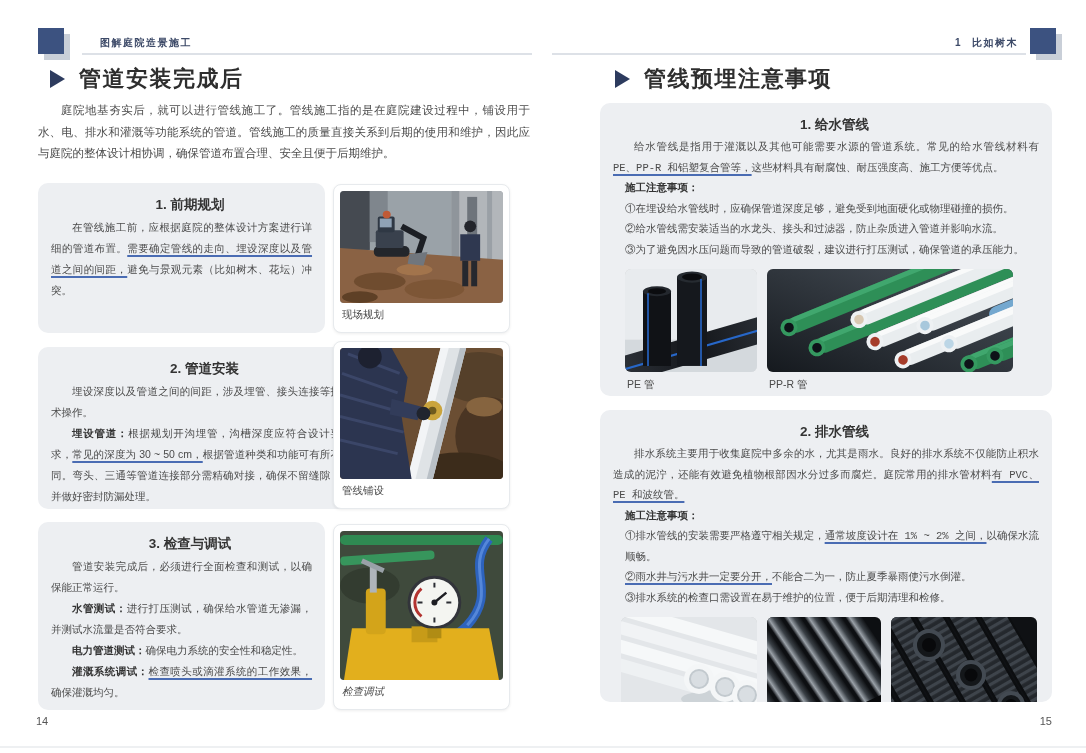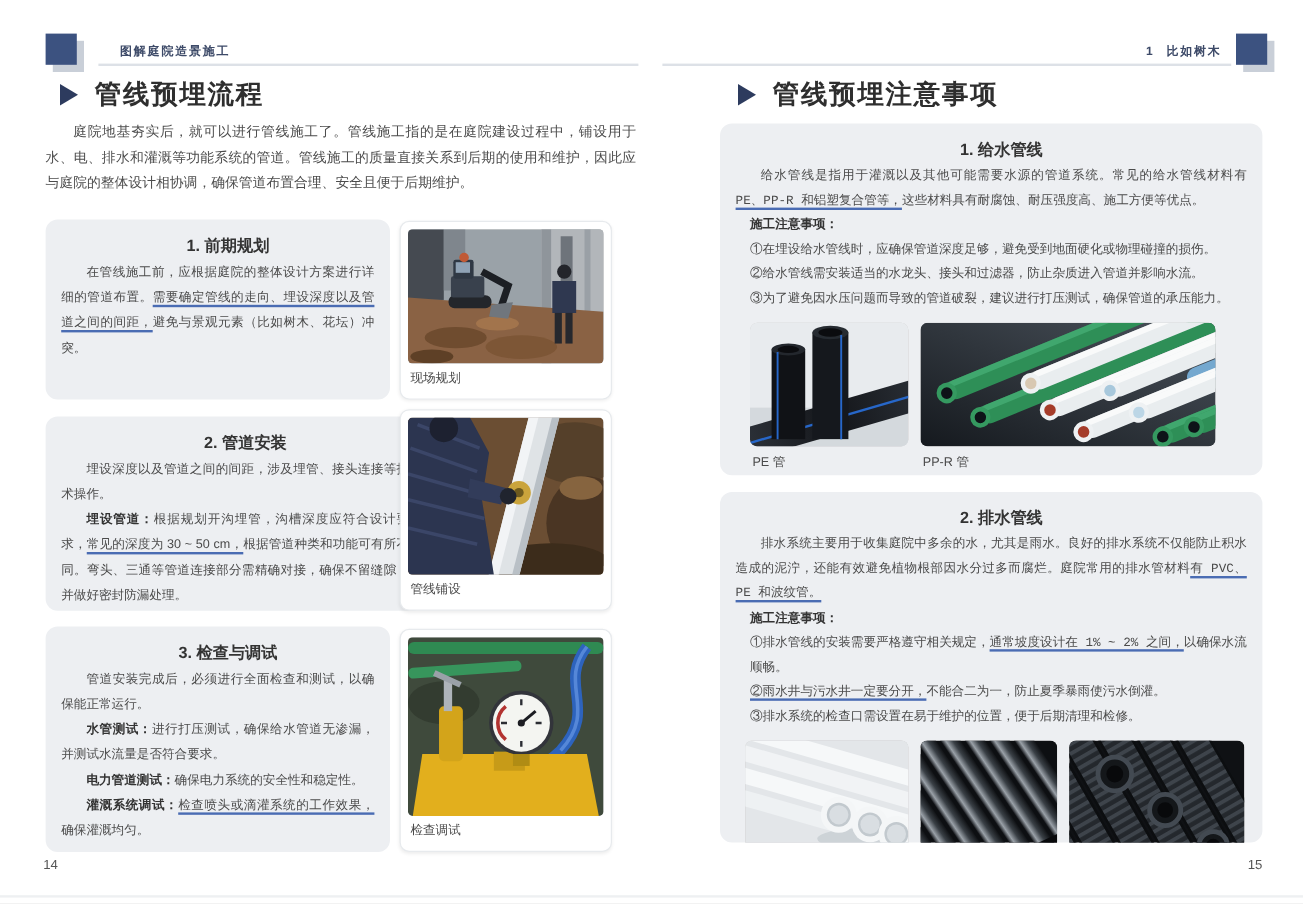--- a/index.html
+++ b/index.html
@@ -61,21 +61,21 @@
 
   <div class="hline" style="left:552px; top:53px; width:474px;"></div>
   <div class="hd-text" style="left:900px; top:36px; width:118px; text-align:right;">
     <span class="chap-no">1</span><span>比如树木</span>
   </div>
   <div class="badge-shadow" style="left:1036px; top:34px;"></div>
   <div class="badge" style="left:1030px; top:28px;"></div>
 
   <div class="sec-title" style="left:50px; top:64px;">
     <span class="tri"></span>
-    <span class="t">管线预埋流程</span>
+    <span class="t">管道安装完成后</span>
   </div>
 
   <div class="intro" style="left:38px; top:100px; width:492px;">庭院地基夯实后，就可以进行管线施工了。管线施工指的是在庭院建设过程中，铺设用于水、电、排水和灌溉等功能系统的管道。管线施工的质量直接关系到后期的使用和维护，因此应与庭院的整体设计相协调，确保管道布置合理、安全且便于后期维护。</div>
 
   <div class="gbox" style="left:38px; top:183px; width:287px; height:150px;">
     <h3>1. 前期规划</h3>
     <p><span>在管线施工前，应根据庭院的整体设计方案进行详细的管道布置。</span><span class="u">需要确定管线的走向、埋设深度以及管道之间的间距，</span><span>避免与景观元素（比如树木、花坛）冲突。</span></p>
   </div>
   <div class="card" style="left:333px; top:184px; width:177px; height:149px;">
     <div class="ph" style="width:163px; height:112px;">
@@ -138,21 +138,21 @@
     <div class="cap">管线铺设</div>
   </div>
 
   <div class="gbox" style="left:38px; top:522px; width:287px; height:188px;">
     <h3>3. 检查与调试</h3>
     <p><span>管道安装完成后，必须进行全面检查和测试，以确保能正常运行。</span></p>
     <p><span class="b">水管测试：</span><span>进行打压测试，确保给水管道无渗漏，并测试水流量是否符合要求。</span></p>
     <p><span class="b">电力管道测试：</span><span>确保电力系统的安全性和稳定性。</span></p>
     <p><span class="b">灌溉系统调试：</span><span class="u">检查喷头或滴灌系统的工作效果，</span><span>确保灌溉均匀。</span></p>
   </div>
-  <div class="card" style="left:333px; top:524px; width:177px; height:186px;">
+  <div class="card" style="left:333px; top:524px; width:177px; height:186px;font-style:italic;">
     <div class="ph" style="width:163px; height:149px;">
       <svg viewBox="0 0 164 150" preserveAspectRatio="none">
         <rect width="164" height="150" fill="#3f4a3c"></rect>
         <rect x="0" y="4" width="164" height="10" rx="5" fill="#2f8a52"></rect>
         <rect x="0" y="26" width="95" height="9" rx="4" fill="#37955c" transform="rotate(-4 0 26)"></rect>
         <ellipse cx="30" cy="55" rx="30" ry="18" fill="#333c30"></ellipse>
         <path d="M150,8 C125,40 160,60 128,95 C115,108 100,112 88,112" stroke="#2d63bd" stroke-width="9" fill="none"></path>
         <path d="M150,8 C125,40 160,60 128,95" stroke="#5587d8" stroke-width="3" fill="none"></path>
         <polygon points="12,98 150,98 160,150 4,150" fill="#e2af1d"></polygon>
         <rect x="26" y="58" width="20" height="46" rx="4" fill="#d3a41a"></rect>

